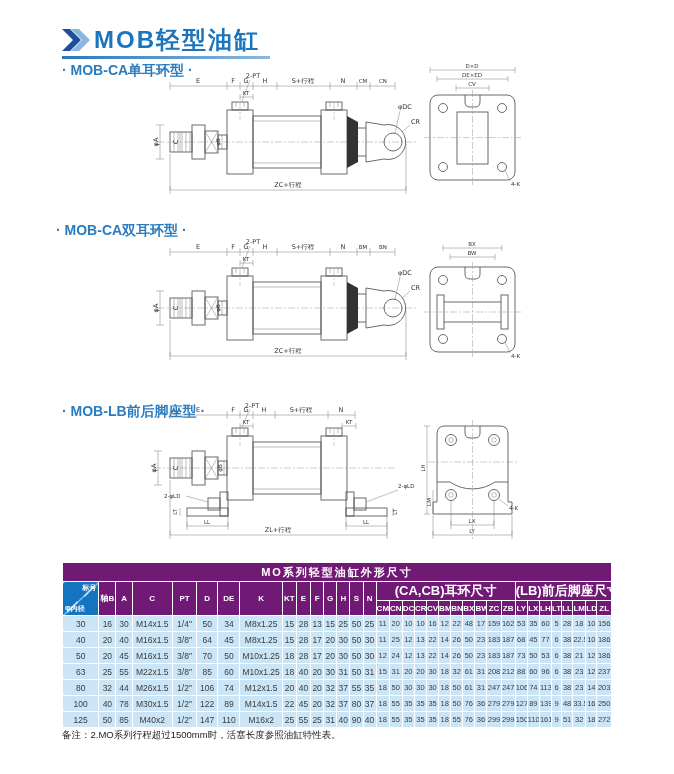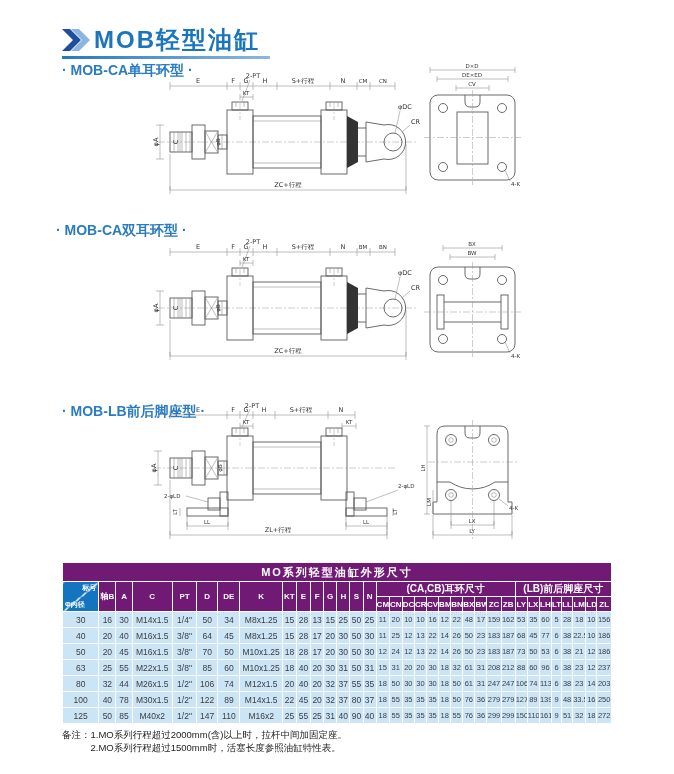--- a/index.html
+++ b/index.html
@@ -31,21 +31,21 @@
   .dwg .cl{fill:none;stroke:#9a9a9a;stroke-width:0.5;stroke-dasharray:7 2 2 2;}
   .dwg text{font-family:"DejaVu Sans",sans-serif;font-size:6.5px;fill:#333;}
   .dwg text.sm{font-size:5.5px;}
 
   
   .spec-table{position:absolute;left:62px;top:562px;border-collapse:collapse;table-layout:fixed;width:550px;}
   .spec-table th,.spec-table td{border:1px solid #ffffff;padding:0;text-align:center;
       overflow:hidden;white-space:nowrap;vertical-align:middle;}
   .spec-table th{background:#701a75;color:#ffffff;font-weight:bold;font-size:8px;height:14px;}
   .spec-table .t-title{font-size:11px;height:18px;letter-spacing:2px;}
-  .spec-table th.grp{font-size:10px;}
+  .spec-table th.grp{font-size:13px;}
   .spec-table td{background:#cbe5f7;color:#3c3c3c;font-size:8.5px;height:15px;}
   .spec-table td.c-narrow{font-size:7.5px;}
   .spec-table th.corner{position:relative;
       background:linear-gradient(to bottom right,#1374bf 48.8%,#ffffff 48.8%,#ffffff 51.2%,#1374bf 51.2%);}
   .corner .c-top{position:absolute;top:1px;right:2px;font-size:7px;}
   .corner .c-bot{position:absolute;bottom:1px;left:2px;font-size:7px;}
 
   
   .notes{position:absolute;left:62px;top:729px;display:flex;font-size:9.5px;color:#222;line-height:12.5px;}
   .notes-label{flex:none;}
@@ -707,16 +707,15 @@
         <td class="c-narrow">32</td>
         <td class="c-narrow">18</td>
         <td class="c-narrow">272</td>
       </tr>
     </tbody>
 </table>
 
 <div class="notes">
   <span class="notes-label">备注：</span>
   <div class="notes-items">
-    <div>1.MO系列行程超过2000mm(含)以上时，拉杆中间加固定座。</div>
     <div>2.MO系列行程超过1500mm时，活塞长度参照油缸特性表。</div>
   </div>
 </div>
 
 </body></html>

